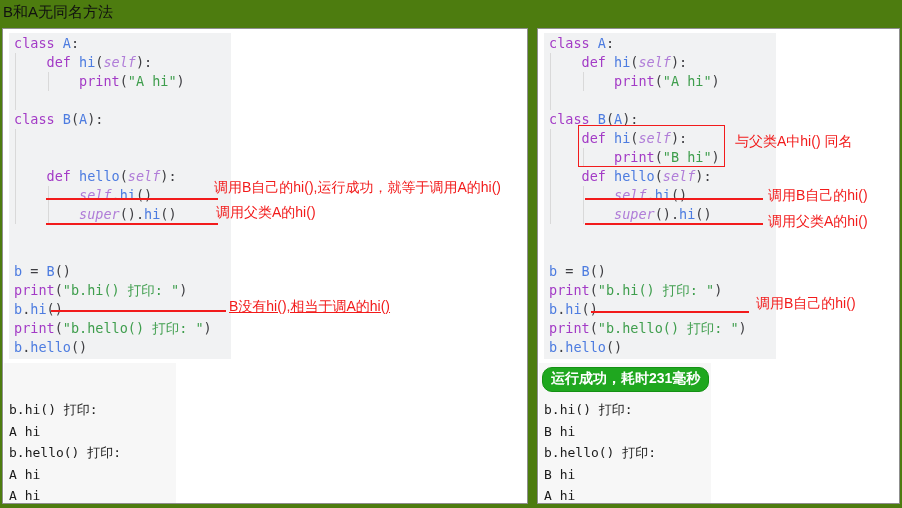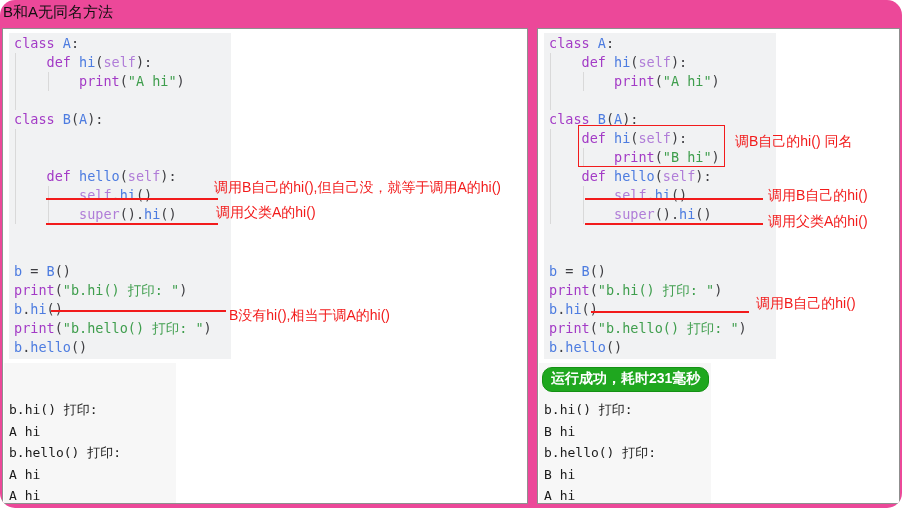--- a/index.html
+++ b/index.html
@@ -1,38 +1,38 @@
 <!DOCTYPE html>
 <html><head>
 <meta charset="utf-8">
 <style>
   html,body{margin:0;padding:0;background:#ffffff;}
-  .stage{position:relative;width:902px;height:508px;background:#ec4899;
-         font-family:"Liberation Sans",sans-serif;overflow:hidden;border-radius:15px;}
+  .stage{position:relative;width:902px;height:508px;background:#4d7c0f;
+         font-family:"Liberation Sans",sans-serif;overflow:hidden;}
   .panel{position:absolute;top:0;height:508px;}
   .panel.p0{left:0;width:530px;}
   .panel.p1{left:535px;width:367px;}
   .panel-title{position:absolute;left:3px;top:3px;margin:0;font-size:15px;
                font-weight:400;color:#111;white-space:nowrap;}
   .panel-box{position:absolute;left:2px;top:28px;height:474px;background:#ffffff;
              border:1px solid #8f8f8f;}
   .p0 .panel-box{width:524px;}
   .p1 .panel-box{width:361px;}
   .code-block{position:absolute;left:6px;top:4px;height:326px;background:#f1f2f3;
               font-family:"DejaVu Sans Mono",monospace;font-size:13.5px;padding-left:17px;}
   .p0 .code-block{width:205px;}
   .p1 .code-block{width:215px;}
   .code-line{position:absolute;left:0;right:0;height:19px;line-height:19px;
              white-space:pre;padding-left:5px;}
   .guide{position:absolute;top:0;width:1px;height:19px;background:#d9d9d9;}
   .t-k{color:#a33bc6;}  
   .t-n{color:#4d7ce0;}  
   .t-g{color:#3f9e4d;}  
   .t-d{color:#3e3e42;}  
-  .t-s{color:#b07dd8;}  
+  .t-s{color:#b07dd8;font-style:italic;}  
   .overlays{position:absolute;left:0;top:0;right:0;bottom:0;pointer-events:none;}
   .ann{position:absolute;color:#f21b1b;font-size:14px;line-height:17px;
        white-space:nowrap;}
   .redline{position:absolute;height:2px;background:#f21b1b;}
   .redbox{position:absolute;border:1px solid #f21b1b;}
   .output-area{position:absolute;left:1px;top:334px;width:172px;height:140px;
                background:#f7f7f7;}
   .badge{position:absolute;left:3px;top:4px;background:#1fa71f;color:#ffffff;
          font-size:14px;font-weight:600;padding:2px 8px 3px 8px;border-radius:10px;
          border:1px solid #149114;white-space:nowrap;}
@@ -64,23 +64,23 @@
           <div class="code-line" style="top: 229px;"><span class="t-n">b</span><span class="t-d"> = </span><span class="t-n">B</span><span class="t-d">()</span></div>
           <div class="code-line" style="top: 248px;"><span class="t-k">print</span><span class="t-d">(</span><span class="t-g">"b.hi() 打印: "</span><span class="t-d">)</span></div>
           <div class="code-line" style="top: 267px;"><span class="t-n">b</span><span class="t-d">.</span><span class="t-n">hi</span><span class="t-d">()</span></div>
           <div class="code-line" style="top: 286px;"><span class="t-k">print</span><span class="t-d">(</span><span class="t-g">"b.hello() 打印: "</span><span class="t-d">)</span></div>
           <div class="code-line" style="top: 305px;"><span class="t-n">b</span><span class="t-d">.</span><span class="t-n">hello</span><span class="t-d">()</span></div>
         </div>
       <div class="overlays">
           <div class="redline" style="left: 43px; top: 169px; width: 172px;"></div>
           <div class="redline" style="left: 43px; top: 194px; width: 172px;"></div>
           <div class="redline" style="left: 48px; top: 281px; width: 175px;"></div>
-          <div class="ann" style="left: 211px; top: 150px;">调用B自己的hi(),但自己没，就等于调用A的hi()</div>
+          <div class="ann" style="left: 211px; top: 150px;">调用B自己的hi(),运行成功，就等于调用A的hi()</div>
           <div class="ann" style="left: 213px; top: 175px;">调用父类A的hi()</div>
-          <div class="ann" style="left: 226px; top: 278px;">B没有hi(),相当于调A的hi()</div>
+          <div class="ann" style="left: 226px; top: 269px; text-decoration: underline;">B没有hi(),相当于调A的hi()</div>
         </div>
       <div class="output-area">
         <div class="out-lines"><div>b.hi() 打印: </div><div>A hi</div><div>b.hello() 打印: </div><div>A hi</div><div>A hi</div></div>
       </div>
     </div>
   </section>
 
   <section class="panel p1">
     <div class="panel-box">
       <div class="code-block">
@@ -100,21 +100,21 @@
           <div class="code-line" style="top: 248px;"><span class="t-k">print</span><span class="t-d">(</span><span class="t-g">"b.hi() 打印: "</span><span class="t-d">)</span></div>
           <div class="code-line" style="top: 267px;"><span class="t-n">b</span><span class="t-d">.</span><span class="t-n">hi</span><span class="t-d">()</span></div>
           <div class="code-line" style="top: 286px;"><span class="t-k">print</span><span class="t-d">(</span><span class="t-g">"b.hello() 打印: "</span><span class="t-d">)</span></div>
           <div class="code-line" style="top: 305px;"><span class="t-n">b</span><span class="t-d">.</span><span class="t-n">hello</span><span class="t-d">()</span></div>
         </div>
       <div class="overlays">
           <div class="redbox" style="left: 40px; top: 96px; width: 145px; height: 40px;"></div>
           <div class="redline" style="left: 47px; top: 169px; width: 178px;"></div>
           <div class="redline" style="left: 47px; top: 194px; width: 178px;"></div>
           <div class="redline" style="left: 53px; top: 282px; width: 158px;"></div>
-          <div class="ann" style="left: 197px; top: 104px;">调B自己的hi() 同名</div>
+          <div class="ann" style="left: 197px; top: 104px;">与父类A中hi() 同名</div>
           <div class="ann" style="left: 230px; top: 158px;">调用B自己的hi()</div>
           <div class="ann" style="left: 230px; top: 184px;">调用父类A的hi()</div>
           <div class="ann" style="left: 218px; top: 266px;">调用B自己的hi()</div>
         </div>
       <div class="output-area">
         <span class="badge">运行成功，耗时231毫秒</span>
         <div class="out-lines"><div>b.hi() 打印: </div><div>B hi</div><div>b.hello() 打印: </div><div>B hi</div><div>A hi</div></div>
       </div>
     </div>
   </section>

